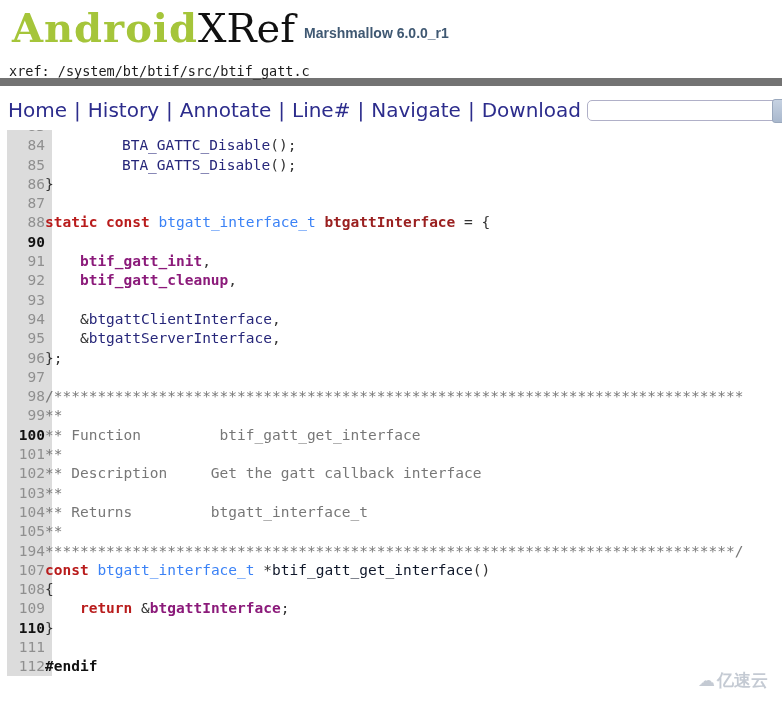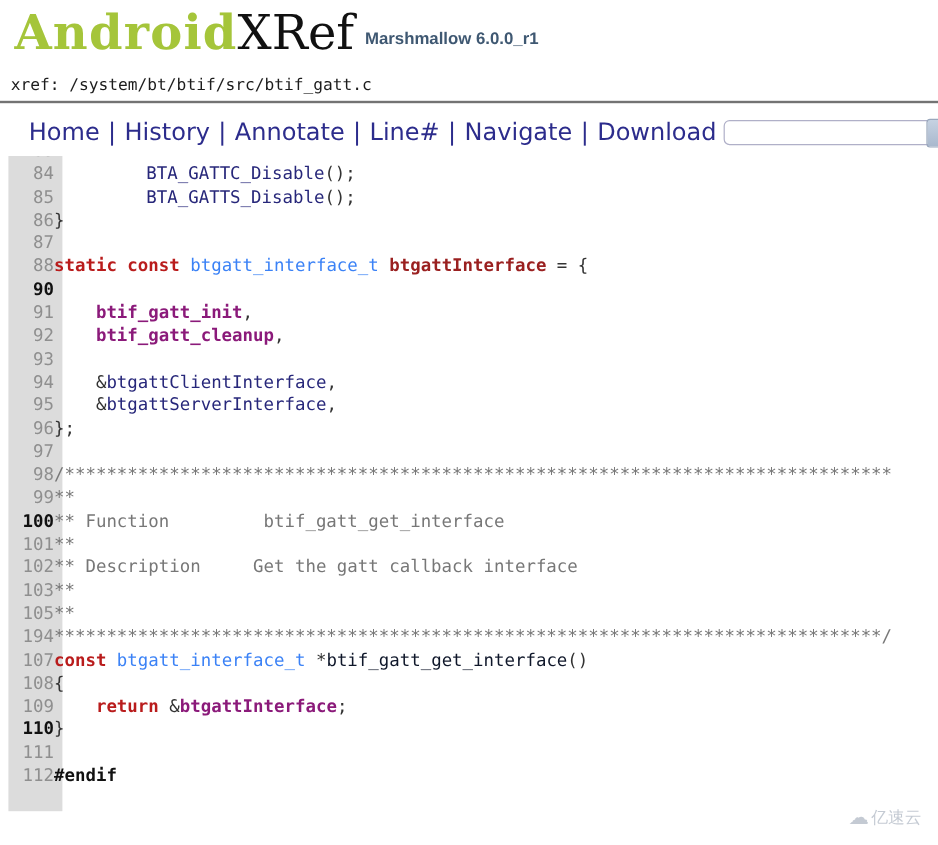--- a/index.html
+++ b/index.html
@@ -52,21 +52,21 @@
     top: -4px;
   }
 
   
   #xrefbar {
     position: absolute;
     left: 0;
     top: 62px;
     width: 782px;
     height: 24px;
-    border-bottom: 2px solid #737373;
+    border-bottom: 8px solid #737373;
     box-sizing: border-box;
   }
   #xrefpath {
     position: absolute;
     left: 9px;
     top: 1px;
     font-family: "DejaVu Sans Mono", "Liberation Mono", monospace;
     font-size: 13.5px;
     color: #1c1c1c;
     white-space: nowrap;
@@ -74,21 +74,21 @@
 
   
   #menubar {
     position: absolute;
     left: 0;
     top: 90px;
     width: 782px;
     height: 40px;
     display: flex;
     align-items: center;
-    padding-left: 24px;
+    padding-left: 8px;
     box-sizing: border-box;
   }
   .menu-link {
     font-family: "DejaVu Sans", "Liberation Sans", sans-serif;
     font-size: 20px;
     color: #2c2c8c;
     text-decoration: none;
     cursor: pointer;
     white-space: nowrap;
   }
@@ -202,22 +202,22 @@
     user-select: none;
   }
   #watermark .wm-cloud {
     font-size: 17px;
     color: #8b97a8;
     margin-right: 4px;
     letter-spacing: -2px;
   }
   #watermark .wm-text {
     font-family: "DejaVu Sans", "Liberation Sans", sans-serif;
-    font-size: 14px;
-    font-weight: normal;
+    font-size: 17px;
+    font-weight: bold;
     color: #8b97a8;
   }
 </style>
 </head>
 <body>
 
 <div id="header">
   <div id="logo">
     <span class="logo-android">Android</span><span class="logo-xref">XRef</span><span class="logo-version">Marshmallow 6.0.0_r1</span>
   </div>
@@ -321,20 +321,24 @@
         </tr>
         <tr>
           <td class="lineno">102</td>
           <td class="src"><span class="cmt">** Description     Get the gatt callback interface</span></td>
         </tr>
         <tr>
           <td class="lineno">103</td>
           <td class="src"><span class="cmt">**</span></td>
         </tr>
         <tr>
+          <td class="lineno">104</td>
+          <td class="src"><span class="cmt">** Returns         btgatt_interface_t</span></td>
+        </tr>
+        <tr>
           <td class="lineno">105</td>
           <td class="src"><span class="cmt">**</span></td>
         </tr>
         <tr>
           <td class="lineno">194</td>
           <td class="src"><span class="cmt">*******************************************************************************/</span></td>
         </tr>
         <tr>
           <td class="lineno">107</td>
           <td class="src"><span class="kw">const</span><span class="punc"> </span><a href="#" class="codelink typ">btgatt_interface_t</a><span class="punc"> *</span><span class="fndef">btif_gatt_get_interface</span><span class="punc">()</span></td>

